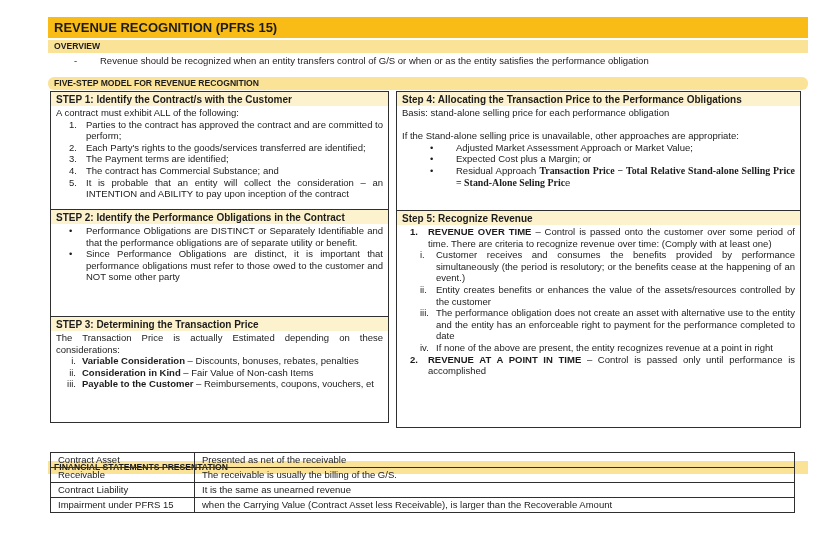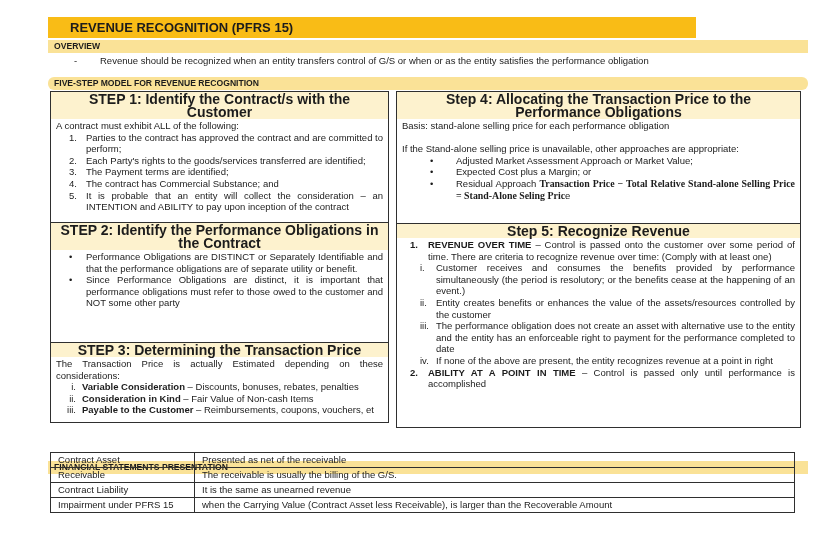--- a/index.html
+++ b/index.html
@@ -9,42 +9,42 @@
     --border:#2f2f2f;
     --ink:#1c1c1c;
   }
   html,body{margin:0;padding:0;}
   body{
     width:828px;height:536px;background:#ffffff;position:relative;overflow:hidden;
     font-family:"Liberation Sans",sans-serif;color:var(--ink);
   }
   *{box-sizing:border-box;}
   .bar-title{
-    position:absolute;left:48px;top:17px;width:648px;height:21px;
-    background:var(--gold);font-weight:bold;font-size:13px;line-height:21px;padding-left:22px;
+    position:absolute;left:48px;top:17px;width:760px;height:21px;
+    background:var(--gold);font-weight:bold;font-size:13px;line-height:21px;padding-left:6px;
   }
   .bar-sub{
     position:absolute;left:48px;width:760px;height:13px;
     background:var(--lightyellow);font-weight:bold;font-size:8.6px;line-height:13px;padding-left:6px;
   }
   #overview-bar{top:40px;}
   #fivestep-bar{top:77px;border-radius:6px;}
   #financial-bar{top:461px;}
   .overview-line{
     position:absolute;left:48px;top:55px;width:760px;font-size:9.5px;line-height:12px;display:flex;
   }
   .overview-line .mk{flex:0 0 26px;margin-left:26px;}
   .col{
     position:absolute;top:91px;border:1px solid var(--border);background:#fff;
   }
   #col-left{left:50px;width:339px;height:332px;}
   #col-right{left:396px;width:405px;height:337px;}
   .step + .step{border-top:1px solid var(--border);}
   .step-header{
-    background:var(--cream);font-weight:bold;font-size:14px;line-height:13px;padding:1px 5px 0 5px;text-align:center;
+    background:var(--cream);font-weight:bold;font-size:10px;line-height:13px;padding:1px 5px 0 5px;
   }
   .step-body{
     font-size:9.5px;line-height:11.6px;padding:1px 5px 2px 5px;text-align:justify;
   }
   #step1-body{min-height:103px;}
   #step2-body{min-height:92px;}
   #step3-body{min-height:90px;}
   #step4-body{min-height:104px;}
   #step5-body{min-height:202px;}
   .li{display:flex;}
@@ -192,21 +192,21 @@
         <div class="li rom5-li">
           <span class="mk">iii.</span>
           <span class="txt">The performance obligation does not create an asset with alternative use to the entity and the entity has an enforceable right to payment for the performance completed to date</span>
         </div>
         <div class="li rom5-li">
           <span class="mk">iv.</span>
           <span class="txt">If none of the above are present, the entity recognizes revenue at a point in right</span>
         </div>
         <div class="li num5-li">
           <span class="mk">2.</span>
-          <span class="txt"><span class="b">ABILITY AT A POINT IN TIME</span><span> – Control is passed only until performance is accomplished</span></span>
+          <span class="txt"><span class="b">REVENUE AT A POINT IN TIME</span><span> – Control is passed only until performance is accomplished</span></span>
         </div>
       </div>
     </div>
   </div>
 
   <div class="bar-sub" id="financial-bar">FINANCIAL STATEMENTS PRESENTATION</div>
 
   <table class="fin-table">
     <tbody>
       <tr>

